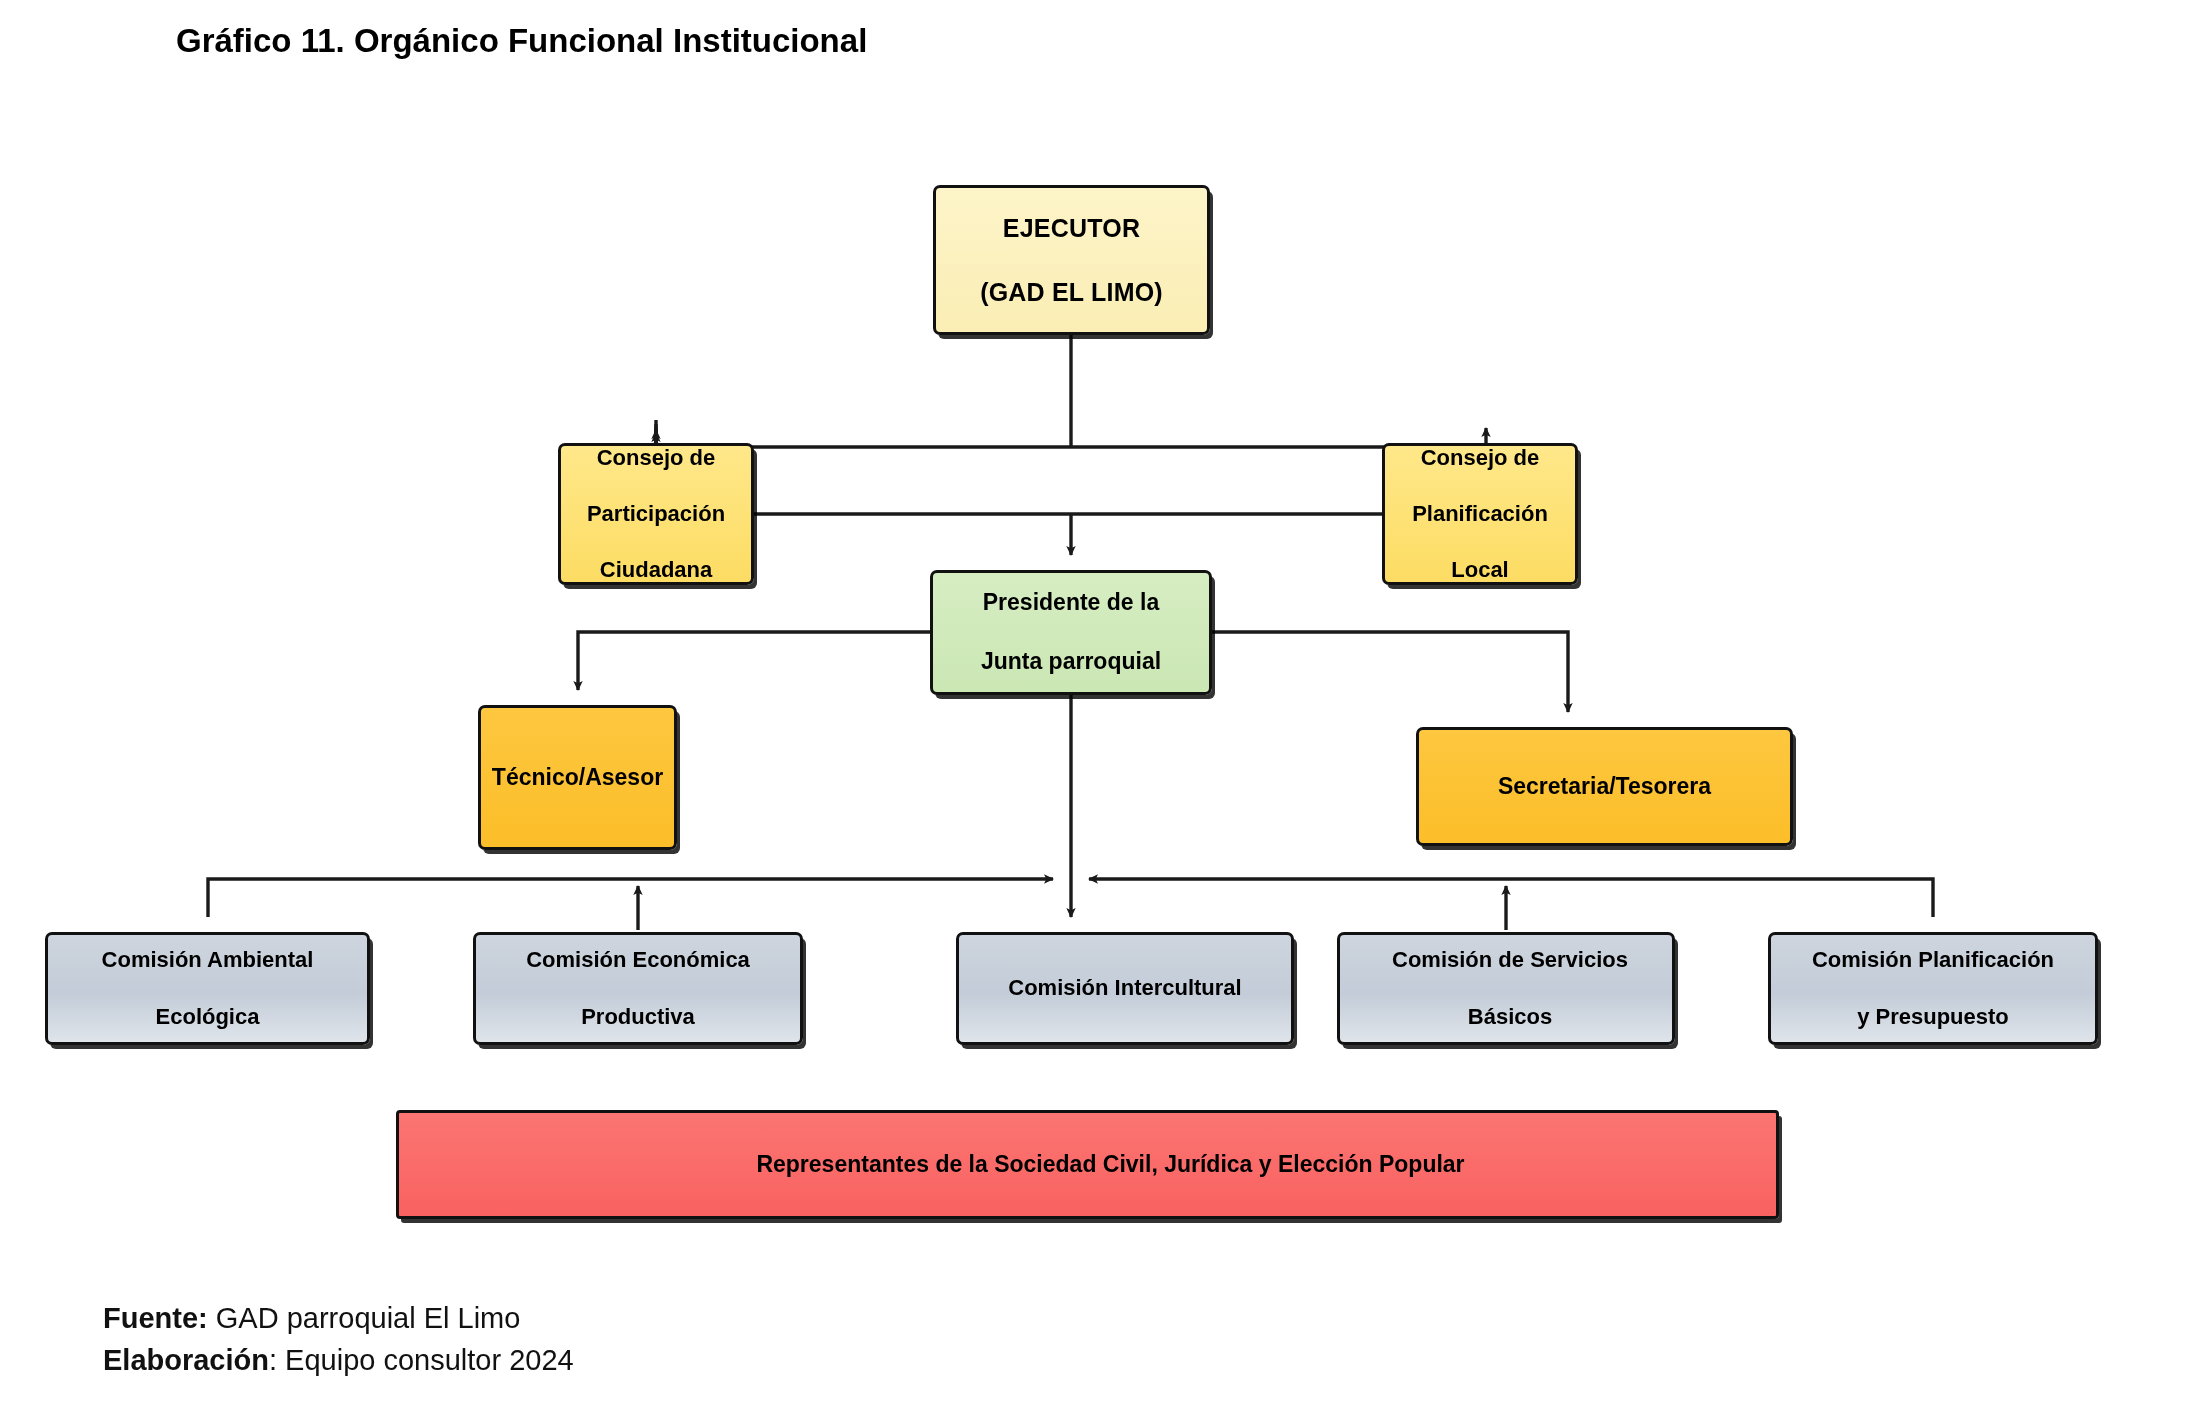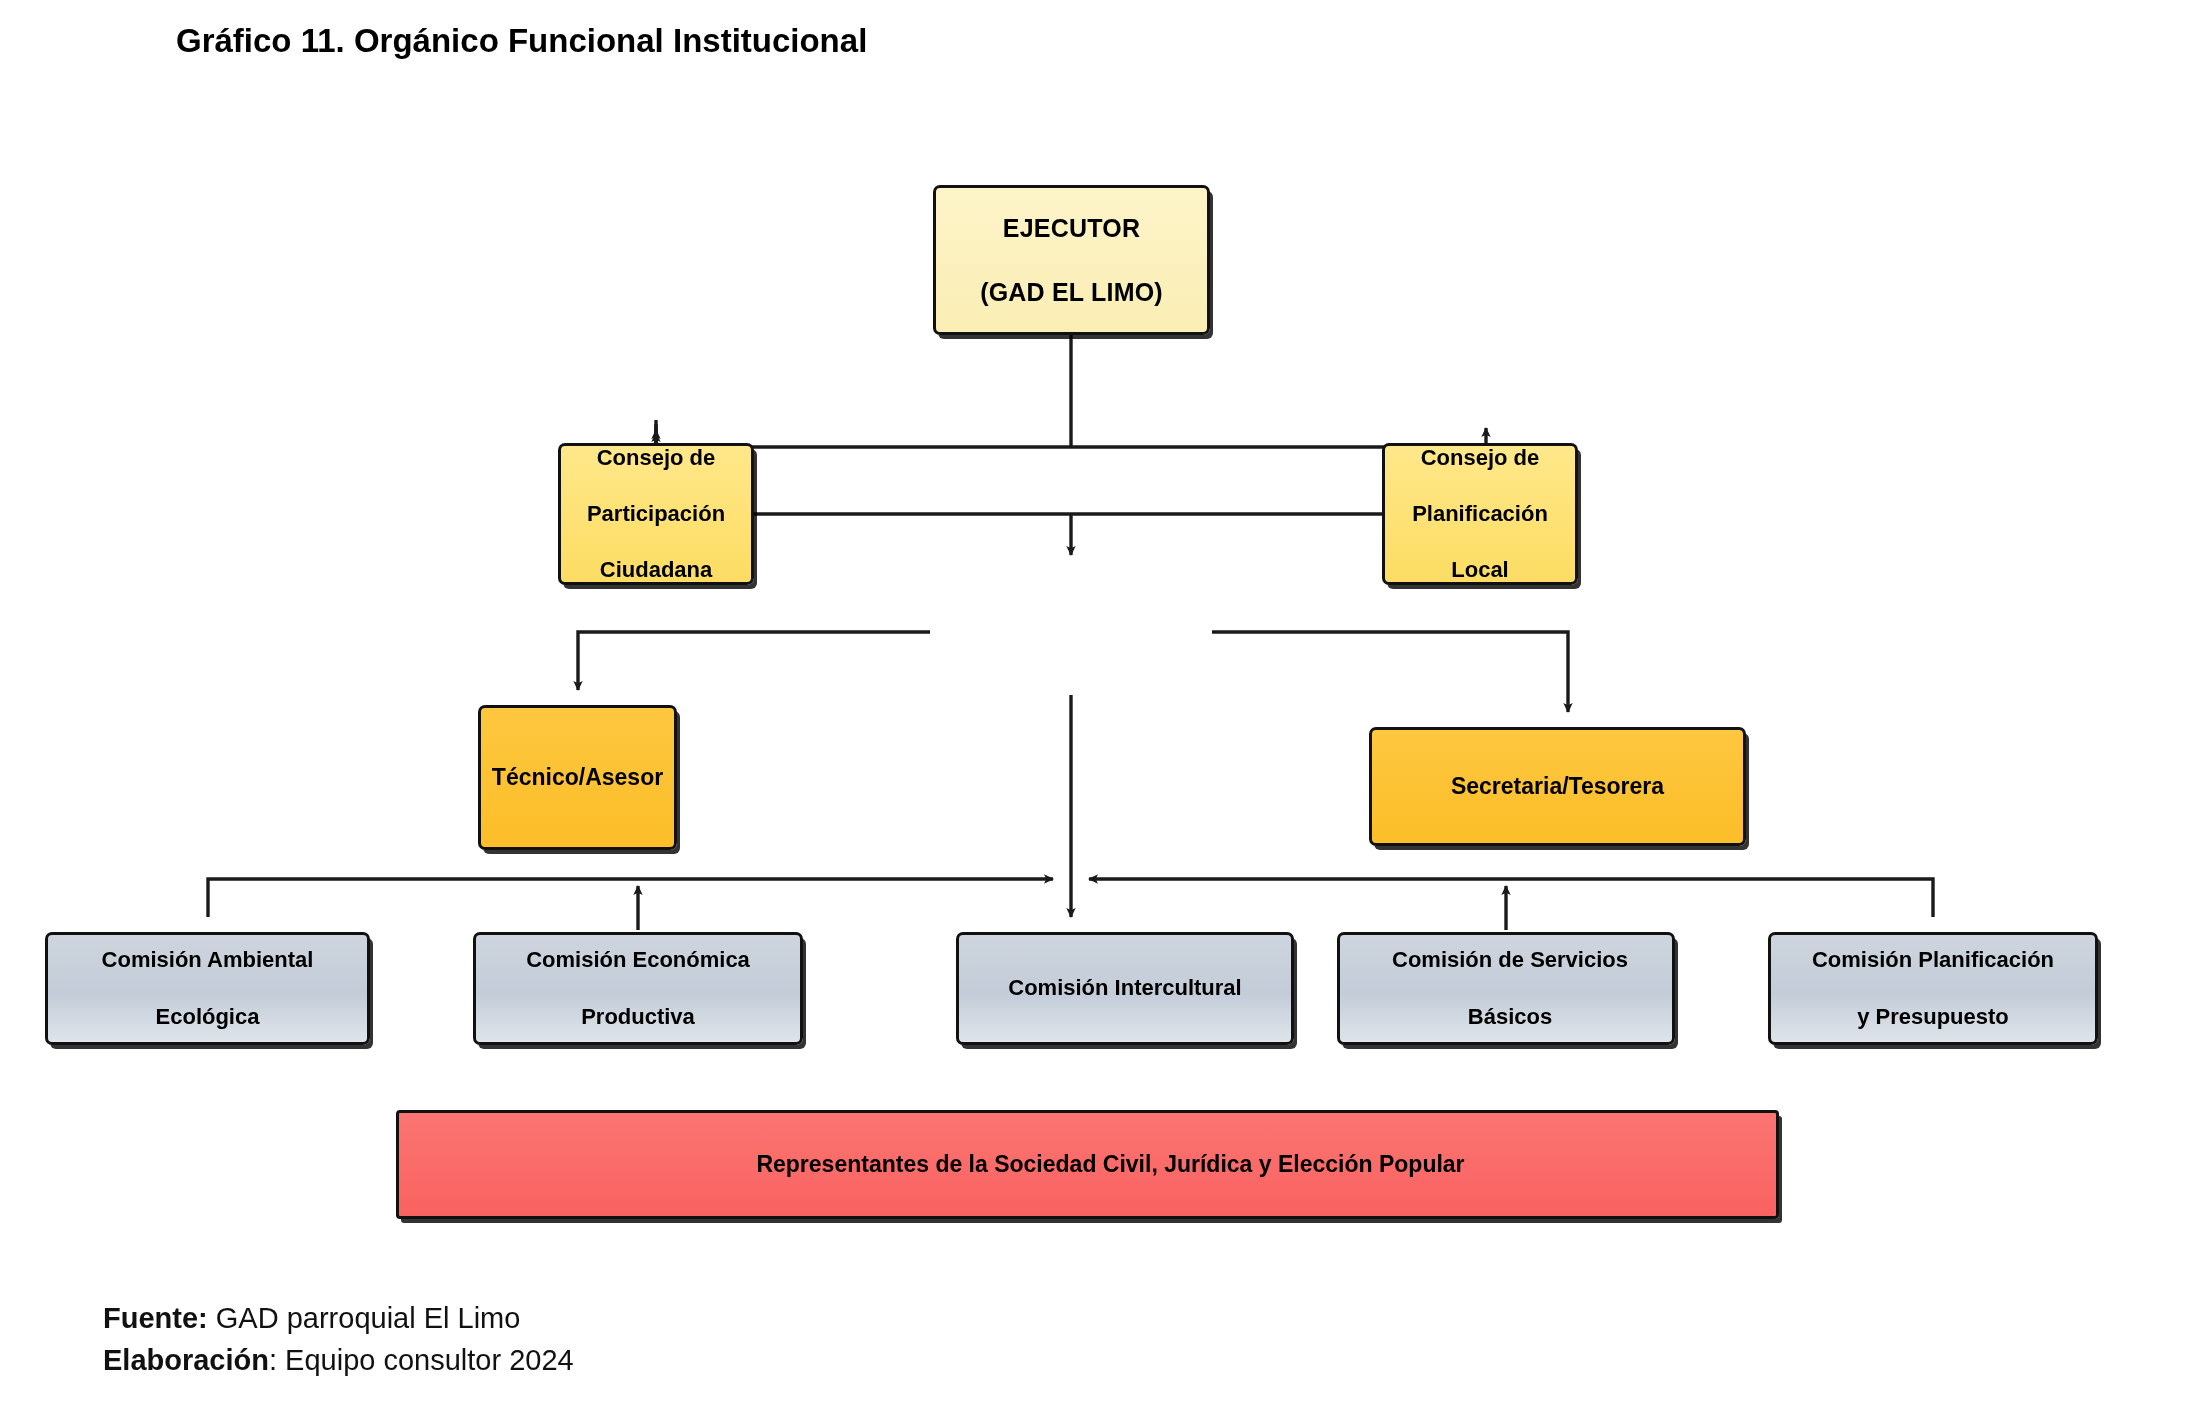--- a/index.html
+++ b/index.html
@@ -59,21 +59,21 @@
     background:linear-gradient(180deg,#d6edc2 0%,#cbe7b4 100%);
     font-size:23px;
   }
 
   .n-orange{
     background:linear-gradient(180deg,#fdc73f 0%,#fcbe29 100%);
     font-size:23px;
   }
   .n-tecnico{left:478px;top:705px;width:199px;height:145px;}
   .n-tecnico span{white-space:nowrap;padding:0;}
-  .n-secre{left:1369px;top:727px;width:377px;height:119px;text-align:right;}
+  .n-secre{left:1416px;top:727px;width:377px;height:119px;text-align:right;}
 
   .n-comm{
     top:932px;height:113px;
     background:linear-gradient(180deg,#ced5de 0%,#c3ccd8 55%,#dfe4ea 100%);
     font-size:22px;
   }
   .n-c1{left:45px;width:325px;}
   .n-c2{left:473px;width:330px;}
   .n-c3{left:956px;width:338px;}
   .n-c4{left:1337px;width:338px;padding-left:8px;}
@@ -234,20 +234,23 @@
   </div>
 
   <div class="node n-council n-cpc">
     <span><span>Consejo de</span><br><span>Participación</span><br><span>Ciudadana</span></span>
   </div>
 
   <div class="node n-council n-cpl">
     <span><span>Consejo de</span><br><span>Planificación</span><br><span>Local</span></span>
   </div>
 
+  <div class="node n-pres">
+    <span><span>Presidente de la</span><br><span>Junta parroquial</span></span>
+  </div>
 
   <div class="node n-orange n-tecnico">
     <span>Técnico/Asesor</span>
   </div>
 
   <div class="node n-orange n-secre">
     <span>Secretaria/Tesorera</span>
   </div>
 
   <div class="node n-comm n-c1">

